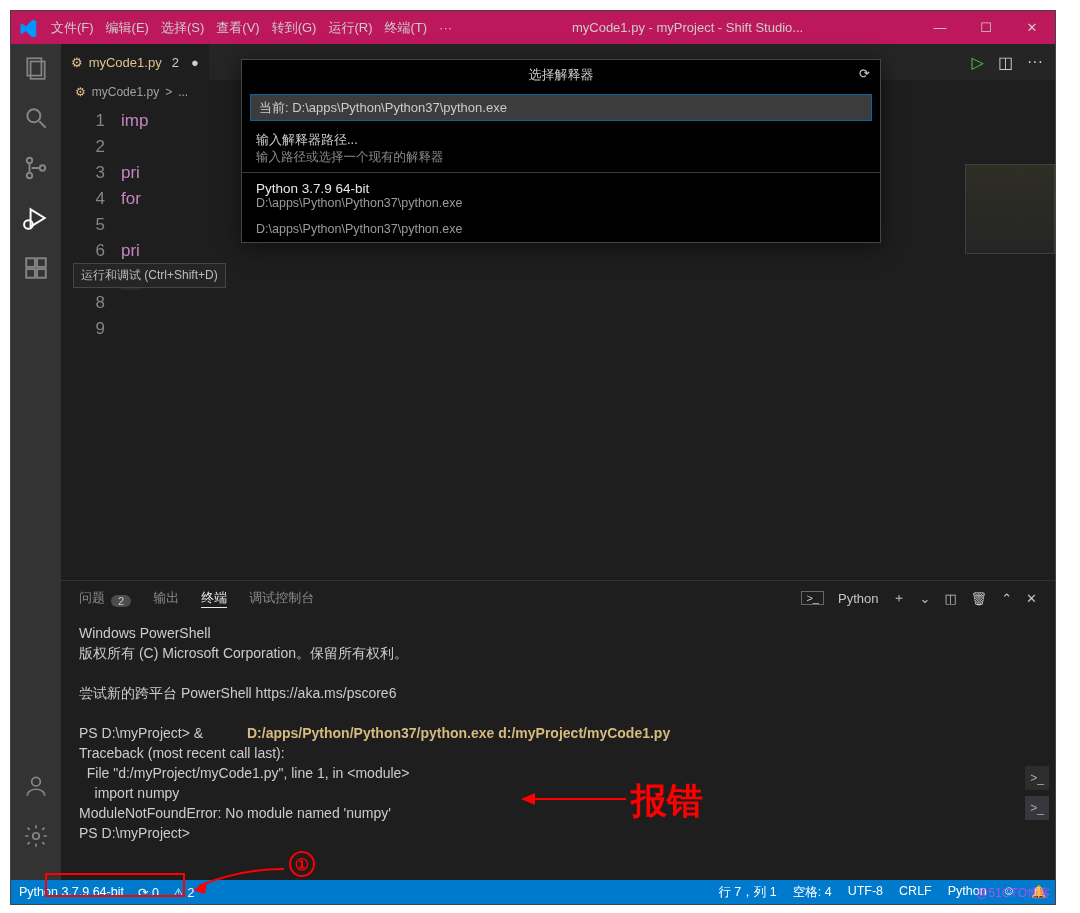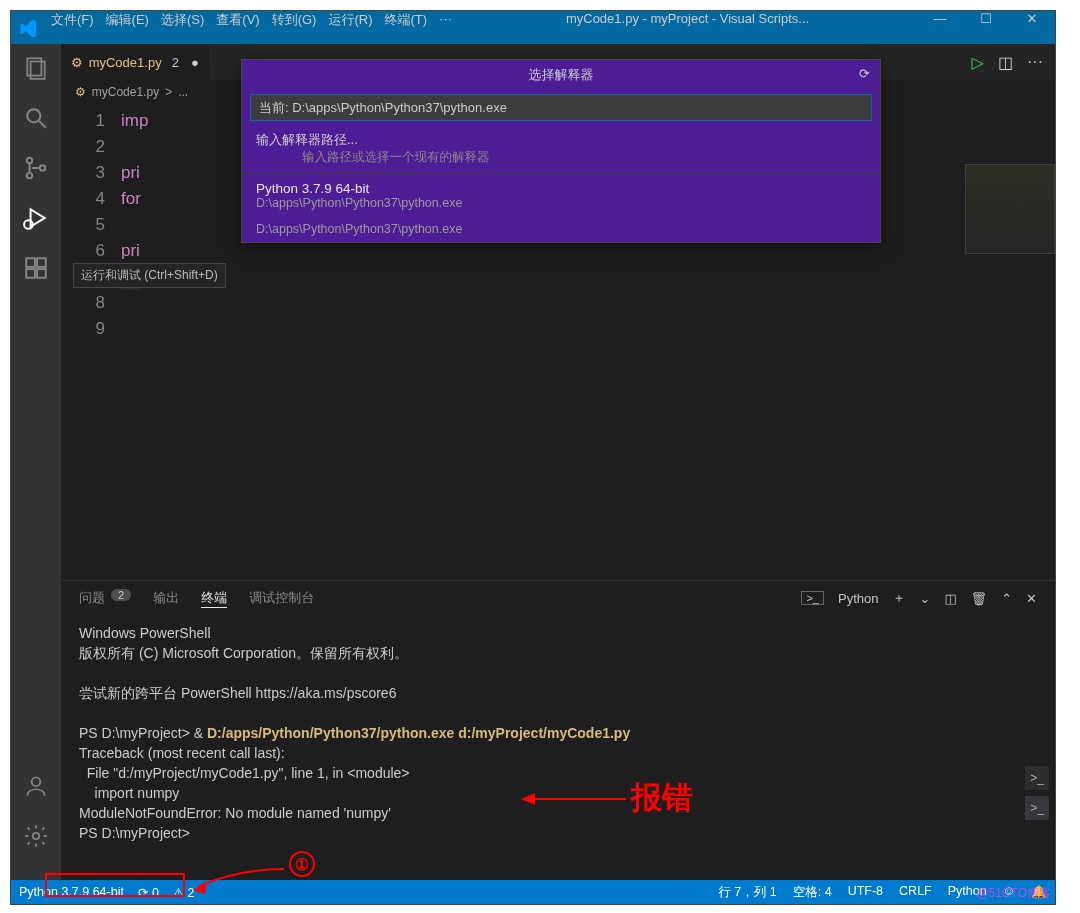--- a/index.html
+++ b/index.html
@@ -1,19 +1,19 @@
 <!DOCTYPE html>
 <html><head>
 <meta charset="utf-8">
 <style>
   * { margin: 0; padding: 0; box-sizing: border-box; font-family: "Segoe UI", "Microsoft YaHei", sans-serif; }
   body { background: #fff; width: 1080px; height: 913px; overflow: hidden; }
   .vscode { position: relative; width: 1046px; height: 895px; margin: 10px; background: #1e1e1e; color: #ccc; border: 1px solid #434343; display: flex; flex-direction: column; }
   
-  .titlebar { height: 33px; background: #0369a1; display: flex; font-size: 13px; color: #ccc; }
+  .titlebar { height: 33px; background: #be185d; display: flex; align-items: center; font-size: 13px; color: #ccc; }
   .titlebar .logo { width: 34px; display:flex; align-items:center; justify-content:center; }
   .titlebar .menu { padding: 0 6px; cursor: default; }
   .titlebar .title { flex:1; text-align:center; color:#ccc; }
   .titlebar .winbtn { width:46px; text-align:center; font-size:13px; }
   
   .mainrow { flex:1; display:flex; min-height:0; }
   .activitybar { width:50px; background:#333333; display:flex; flex-direction:column; align-items:center; padding-top:10px; gap:22px; }
   .activitybar .aicon { width:28px; height:28px; color:#858585; display:flex; align-items:center; justify-content:center; }
   .activitybar .aicon.active { color:#fff; }
   .activitybar .spacer { flex:1; }
@@ -24,50 +24,50 @@
   .breadcrumb { height:24px; display:flex; align-items:center; padding-left:14px; font-size:12px; color:#a0a0a0; gap:6px; }
   .breadcrumb .pyicon { color:#e2c08d; }
   .editorbody { flex:1; display:flex; font-family:Consolas,monospace; font-size:17px; position:relative; }
   .gutter { width:60px; text-align:right; color:#858585; padding:4px 16px 0 0; line-height:26px; }
   .codelines { flex:1; padding-top:4px; line-height:26px; color:#d4d4d4; }
   .codelines .kw { color:#c586c0; }
   .minimap { position:absolute; right:0; top:60px; width:90px; height:90px; background:linear-gradient(#3a3a2a,#2a2a2a); opacity:0.6; border:1px solid #555; }
   
   .panel { height:300px; border-top:1px solid #333; display:flex; flex-direction:column; }
   .paneltabs { height:34px; display:flex; align-items:center; gap:22px; padding:0 18px; color:#8a8a8a; font-size:13px; }
-  .paneltabs .pt { display:flex; align-items:flex-start; gap:6px; }
+  .paneltabs .pt { display:flex; align-items:flex-end; gap:6px; }
   .paneltabs .pt.active { color:#e7e7e7; border-bottom:1px solid #e7e7e7; padding-bottom:0; }
   .paneltabs .badge { background:#4d4d4d; border-radius:10px; padding:0 7px; font-size:11px; color:#ccc; }
   .paneltabs .right { margin-left:auto; display:flex; align-items:center; gap:14px; color:#c5c5c5; }
   .terminal { flex:1; padding:8px 18px; font-family:Consolas,monospace; font-size:14px; line-height:20px; color:#cccccc; overflow:hidden; white-space:pre; }
-  .terminal .cmd { color:#d7ba7d; font-weight:bold; }
+  .terminal .cmd { color:#d7ba7d; font-weight:bold;margin-left:40px; }
   .termside { position:absolute; right:6px; bottom:60px; display:flex; flex-direction:column; gap:6px; }
   .termside .ts { width:24px; height:24px; background:#2d2d2d; display:flex; align-items:center; justify-content:center; color:#aaa; font-size:12px; }
   
   .statusbar { height:24px; background:#007acc; color:#fff; display:flex; align-items:center; font-size:12.5px; padding:0 8px; gap:14px; }
   .statusbar .sbright { margin-left:auto; display:flex; gap:16px; align-items:flex-start; }
   
-  .quickpick { position:absolute; left:230px; top:48px; width:640px; background:#4c1d95; border:1px solid #454545; z-index:50; box-shadow:0 4px 20px rgba(0,0,0,0.5); }
+  .quickpick { position:absolute; left:230px; top:48px; width:640px; background:#000000; border:1px solid #454545; z-index:50; box-shadow:0 4px 20px rgba(0,0,0,0.5); }
   .qp-title { text-align:center; color:#ccc; font-size:13px; padding:6px 0; position:relative; }
   .qp-title .refresh { position:absolute; right:10px; top:6px; color:#ccc; }
   .qp-input { margin:4px 8px 6px 8px;border-radius:6px; }
   .qp-input input { width:100%; background:#3c3c3c; border:1px solid #0e639c; color:#ccc; padding:5px 8px; font-size:13px; outline:none; }
   .qp-section { padding:4px 14px; font-size:13px; color:#ccc; }
-  .qp-section .sub { color:#8a8a8a; font-size:12.5px;margin-left:46px; }
+  .qp-section .sub { color:#8a8a8a; font-size:12.5px; }
   .qp-item { padding:6px 14px; }
   .qp-item.selected { background:#04395e; }
   .qp-item .line1 { color:#e7e7e7; font-size:13.5px; }
   .qp-item .line2 { color:#9a9a9a; font-size:12.5px; }
   .qp-item .star { color:#e7e7e7; margin-right:6px; }
   .qp-divider { height:1px; background:#3c3c3c; margin:2px 0; }
   
   .redbox { position:absolute; border:2px solid #ff0000; pointer-events:none; }
   .redcircle { position:absolute; width:26px; height:26px; border:2px solid #ff0000; border-radius:50%; color:#ff0000; display:flex; align-items:center; justify-content:center; font-size:16px; font-weight:bold; pointer-events:none; }
   .redarrow { position:absolute; pointer-events:none; }
-  .redtext { position:absolute; color:#ff0000; font-size:31px; font-weight:bold; pointer-events:none; }
+  .redtext { position:absolute; color:#ff0000; font-size:36px; font-weight:bold; pointer-events:none; }
   .tooltip { position:absolute; left:62px; top:252px; background:#252526; color:#bbb; font-size:12px; padding:3px 7px; border:1px solid #454545; }
   .watermark { position:absolute; right:4px; bottom:2px; color:#d946ef; font-size:12px; opacity:0.8; }
 </style>
 </head>
 <body>
 
 <div class="vscode">
 
   <div class="titlebar">
     <div class="logo">
@@ -76,21 +76,21 @@
         </svg>
     </div>
     <div class="menu">文件(F)</div>
     <div class="menu">编辑(E)</div>
     <div class="menu">选择(S)</div>
     <div class="menu">查看(V)</div>
     <div class="menu">转到(G)</div>
     <div class="menu">运行(R)</div>
     <div class="menu">终端(T)</div>
     <div class="menu">···</div>
-    <div class="title">myCode1.py - myProject - Visual Scripts...</div>
+    <div class="title">myCode1.py - myProject - Shift Studio...</div>
     <div class="winbtn">―</div>
     <div class="winbtn">☐</div>
     <div class="winbtn">✕</div>
   </div>
 
   <div class="mainrow">
 
     <div class="activitybar">
       <div class="aicon">
           <svg width="26" height="26" viewBox="0 0 24 24" fill="none" stroke="currentColor" stroke-width="1.6">

